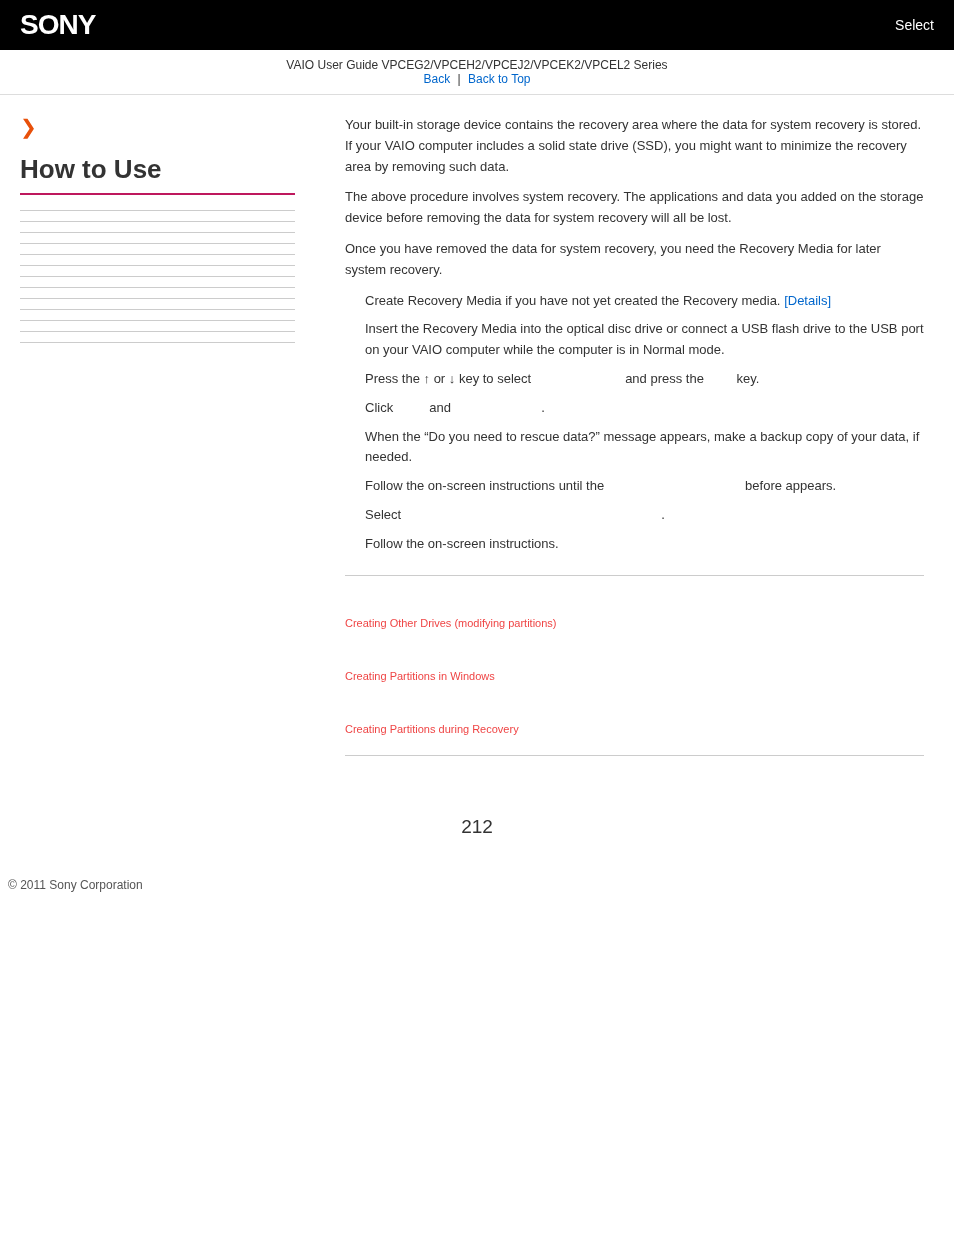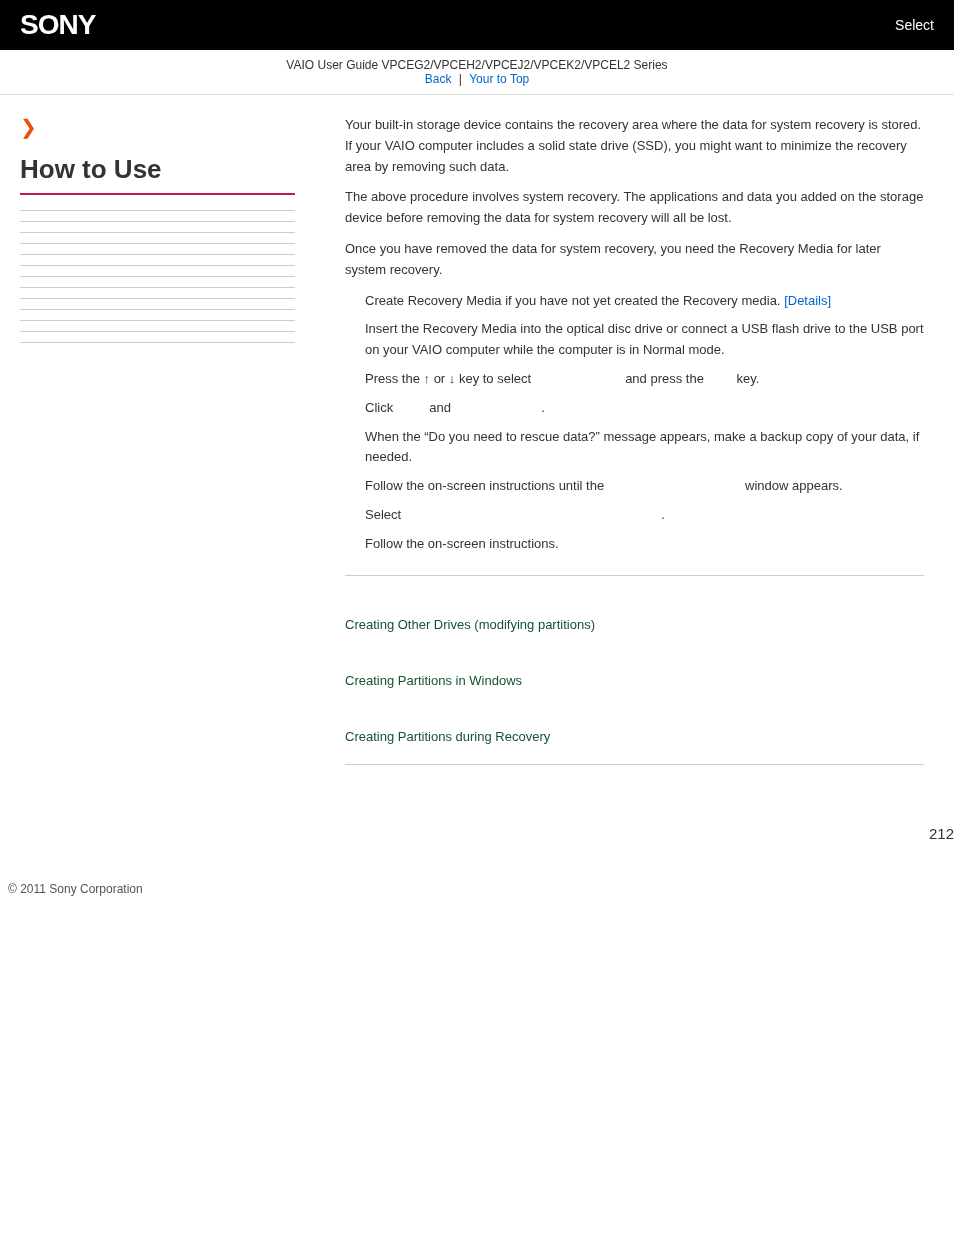--- a/index.html
+++ b/index.html
@@ -112,54 +112,54 @@
       border: none;
       border-top: 1px solid #ccc;
       margin: 20px 0;
     }
 
     #related-links {
       margin-bottom: 20px;
     }
     #related-links a {
       display: block;
-      color: #14532d;
+      color: #ef4444;
       text-decoration: none;
       margin-bottom: 4px;
-      font-size: 13px;
+      font-size: 11px;
       margin-top: 41px;
     }
 
     #footer {
       padding: 20px 8px;
       font-size: 12px;
       color: #555;
     }
 
     #page-number {
-      text-align: right;
+      text-align: center;
       padding: 20px 0;
-      font-size: 15px;
+      font-size: 19px;
       color: #333;
     }
   </style>
 </head>
 <body>
 
 <div id="header">
   <span id="logo">SONY</span>
   <span id="search-btn">Select</span>
 </div>
 
 <div id="breadcrumb-bar">
   <span id="breadcrumb-text">VAIO User Guide VPCEG2/VPCEH2/VPCEJ2/VPCEK2/VPCEL2 Series</span>
   <span id="nav-links">
     <a href="#">Back</a>
     <span> | </span>
-    <a href="#">Your to Top</a>
+    <a href="#">Back to Top</a>
   </span>
 </div>
 
 <div id="main">
 
   <div id="sidebar">
     <span id="chevron-icon">❯</span>
     <h2 id="sidebar-title">How to Use</h2>
     <hr class="sidebar-line">
     <hr class="sidebar-line">
@@ -214,21 +214,21 @@
         <span>&nbsp;&nbsp;&nbsp;&nbsp;&nbsp;&nbsp;&nbsp;&nbsp;&nbsp;&nbsp;&nbsp;&nbsp;&nbsp;&nbsp;&nbsp;&nbsp;&nbsp;&nbsp;&nbsp;&nbsp;&nbsp;&nbsp;&nbsp;</span>
         <span>.</span>
       </p>
       <p>When the “Do you need to rescue data?” message appears, make a backup copy of your data, if needed.</p>
     </div>
 
     <div class="indented-section">
       <p>
         <span>Follow the on-screen instructions until the</span>
         <span>&nbsp;&nbsp;&nbsp;&nbsp;&nbsp;&nbsp;&nbsp;&nbsp;&nbsp;&nbsp;&nbsp;&nbsp;&nbsp;&nbsp;&nbsp;&nbsp;&nbsp;&nbsp;&nbsp;&nbsp;&nbsp;&nbsp;&nbsp;&nbsp;&nbsp;&nbsp;&nbsp;&nbsp;&nbsp;&nbsp;&nbsp;&nbsp;&nbsp;&nbsp;&nbsp;&nbsp;&nbsp;</span>
-        <span>window appears.</span>
+        <span>before appears.</span>
       </p>
     </div>
 
     <div class="indented-section">
       <p>
         <span>Select</span>
         <span>&nbsp;&nbsp;&nbsp;&nbsp;&nbsp;&nbsp;&nbsp;&nbsp;&nbsp;&nbsp;&nbsp;&nbsp;&nbsp;&nbsp;&nbsp;&nbsp;&nbsp;&nbsp;&nbsp;&nbsp;&nbsp;&nbsp;&nbsp;&nbsp;&nbsp;&nbsp;&nbsp;&nbsp;&nbsp;&nbsp;&nbsp;&nbsp;&nbsp;&nbsp;&nbsp;&nbsp;&nbsp;&nbsp;&nbsp;&nbsp;&nbsp;&nbsp;&nbsp;&nbsp;&nbsp;&nbsp;&nbsp;&nbsp;&nbsp;&nbsp;&nbsp;&nbsp;&nbsp;&nbsp;&nbsp;&nbsp;&nbsp;&nbsp;&nbsp;&nbsp;&nbsp;&nbsp;&nbsp;&nbsp;&nbsp;&nbsp;&nbsp;&nbsp;&nbsp;&nbsp;</span>
         <span>.</span>
       </p>
     </div>

